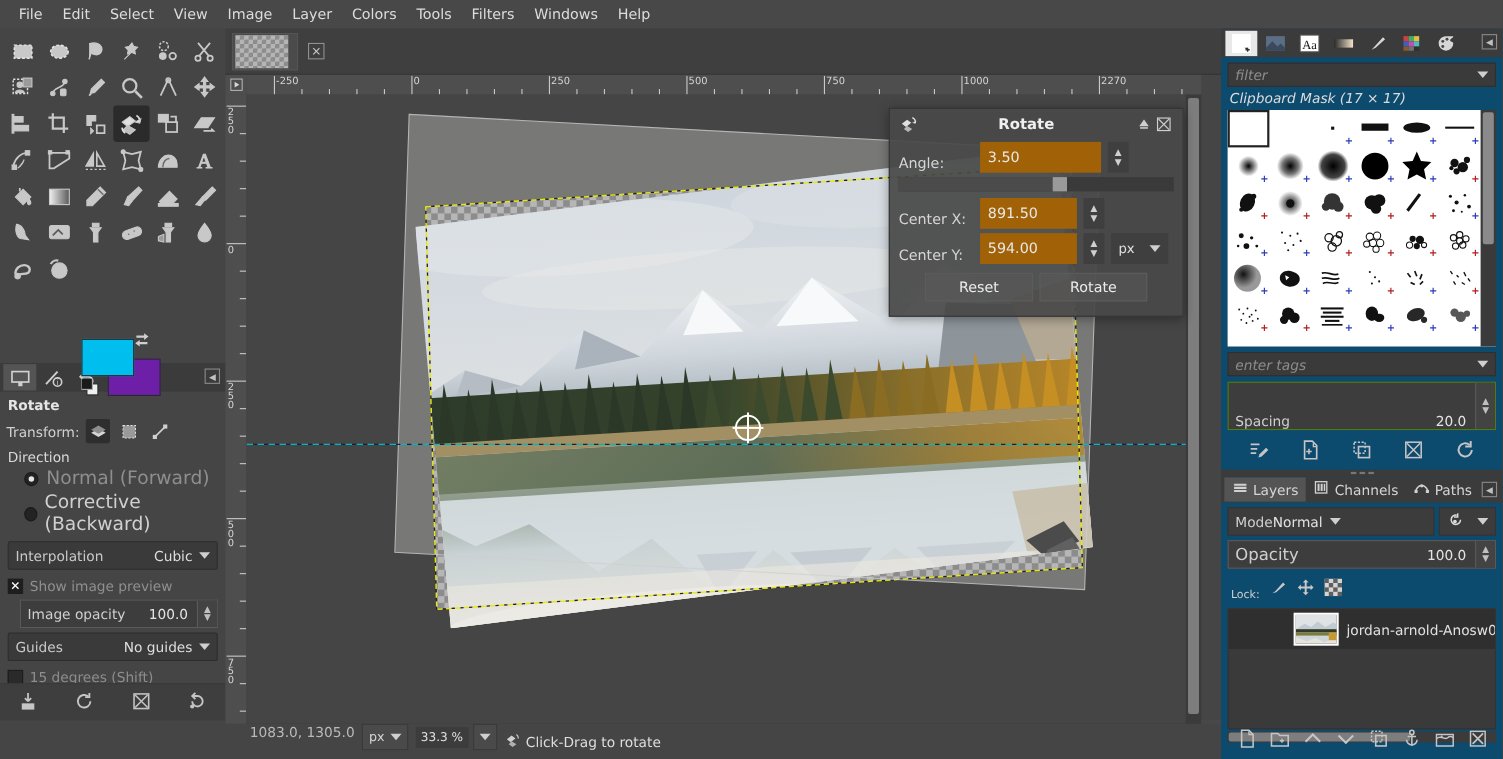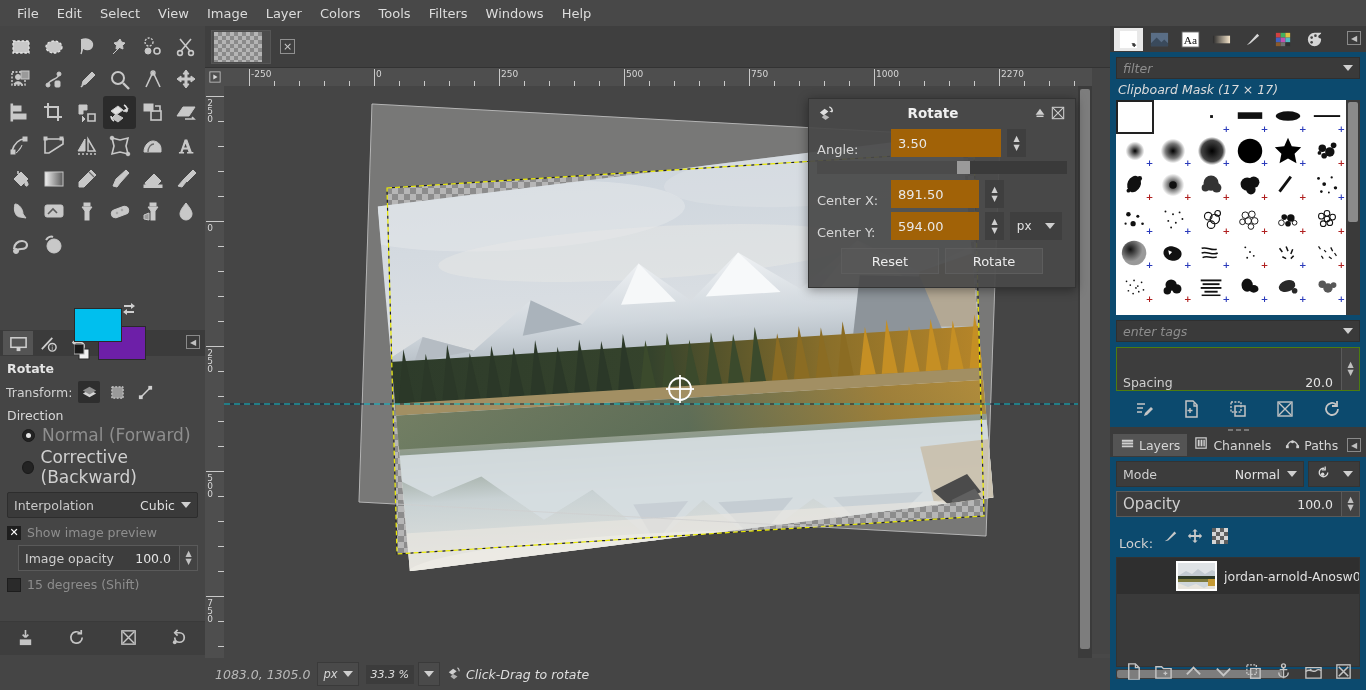--- a/index.html
+++ b/index.html
@@ -124,22 +124,22 @@
     background:#3b3b3b; }
   .hscroll .thumb { position:absolute; left:6px; top:2px; width:840px; height:10px;
     background:#7d7d7d; border-radius:2px; }
   .vscroll { position:absolute; right:18px; top:60px; width:14px; height:572px;
     background:#3b3b3b; }
   .vscroll .thumb { position:absolute; left:2px; top:3px; width:10px; height:560px;
     background:#7d7d7d; border-radius:2px; }
   .navbtn { position:absolute; right:0; bottom:18px; width:18px; height:18px;
     background:#484848; display:flex; align-items:center; justify-content:center; }
 
-  .statusbar { position:absolute; left:0; bottom:0; width:905px; height:32px;
-    background:#454545; display:flex; align-items:center; padding-left:10px; gap:7px;font-style:italic; }
+  .statusbar { position:absolute; left:12px; bottom:0; width:905px; height:32px;
+    background:#454545; display:flex; padding-left:10px; gap:7px; }
   .statuspos { color:#b9b9b9; font-size:12.5px; }
   .unitbox { height:24px; background:#4a4a4a; border:1px solid #3a3a3a;
     display:flex; align-items:center; padding:0 5px; gap:5px; font-size:11.5px; color:#d6d6d6; }
   .zoombox { height:24px; display:flex; align-items:center; gap:4px; }
   .zoomval { background:#3c3c3c; padding:3px 5px; font-size:11px; color:#e0e0e0; }
   .zoomdrop { width:22px; height:24px; background:#4a4a4a; border:1px solid #3a3a3a;
     display:flex; align-items:center; justify-content:center; }
   .statusmsg { color:#dedede; font-size:12.5px; display:flex; align-items:center; gap:5px; }
 
   
@@ -180,29 +180,29 @@
   .dockdivider i { width:5px; height:2px; background:#777; display:block; }
 
   .lptabs { height:24px; background:#3b3b3b; display:flex; align-items:center;
     padding-left:3px; position:relative; }
   .lptab { height:22px; display:flex; align-items:center; gap:4px; padding:0 7px;
     font-size:12.5px; color:#d5d5d5; }
   .lptab.sel { background:#545454; }
   .lptab svg { width:15px; height:15px; fill:#d0d0d0; }
   .moderow { margin:4px 6px; height:26px; display:flex; gap:4px; }
   .modebox { flex:1; background:#3c3c3c; border:1px solid #333; display:flex;
-    align-items:center; justify-content:space-between; padding:0 6px; }
+    align-items:center; padding:0 6px; }
   .modebox .ml { color:#cfcfcf; font-size:12.5px; }
   .modebox .mr { display:flex; align-items:center; gap:7px; color:#e2e2e2; font-size:12.5px; }
   .modeextra { width:52px; background:#3c3c3c; border:1px solid #333; display:flex;
     align-items:center; justify-content:space-around; }
   .opacityrow { margin:3px 6px; height:26px; background:#3d3d3d; border:1px solid #5a5a5a;
     display:flex; align-items:center; }
   .lockrow { display:flex; align-items:center; gap:9px; padding:4px 0 4px 9px; }
-  .lockrow .lk { color:#cfcfcf; font-size:13px;margin-top:12px; }
+  .lockrow .lk { color:#cfcfcf; font-size:10px;margin-top:12px; }
   .lockrow svg { width:16px; height:16px; fill:#c8c8c8; }
   .layerlist { margin:2px 6px; height:110px; background:#3a3a3a; border:1px solid #333; }
   .layerrow { height:36px; display:flex; align-items:center; background:#2f2f2f;
     padding-left:4px; gap:7px; }
   .layerthumb { width:44px; height:30px; border:2px solid #fff; overflow:hidden; position:relative; }
   .layername { color:#e0e0e0; font-size:12.5px; white-space:nowrap; overflow:hidden; }
   .lscrollh { height:10px; margin:2px 6px 0 6px; background:#3b3b3b; position:relative; }
   .lscrollh .t { position:absolute; left:1px; top:1px; width:165px; height:8px;
     background:#7d7d7d; border-radius:2px; }
   .layerbtns { position:absolute; bottom:2px; left:0; width:256px; height:30px;
@@ -611,20 +611,27 @@
 
     <div class="spin">
       <span class="sl">Image opacity</span>
       <span class="sv">100.0</span>
       <span class="spinbtns">
           <div>▲</div>
           <div>▼</div>
         </span>
     </div>
 
+    <div class="combo">
+      <span class="cl">Guides</span>
+      <span class="cr">
+          <span>No guides</span>
+          <i class="chev"></i>
+        </span>
+    </div>
 
     <div class="chkrow">
       <span class="cbox"></span>
       <span class="chklbl dark">15 degrees (Shift)</span>
     </div>
 
     <div class="to-bottom">
       <span>
         <svg viewBox="0 0 20 20">
             <path d="M10 2v8m0 0l-3-3m3 3l3-3" stroke="#c5c5c5" stroke-width="1.7" fill="none"></path>

